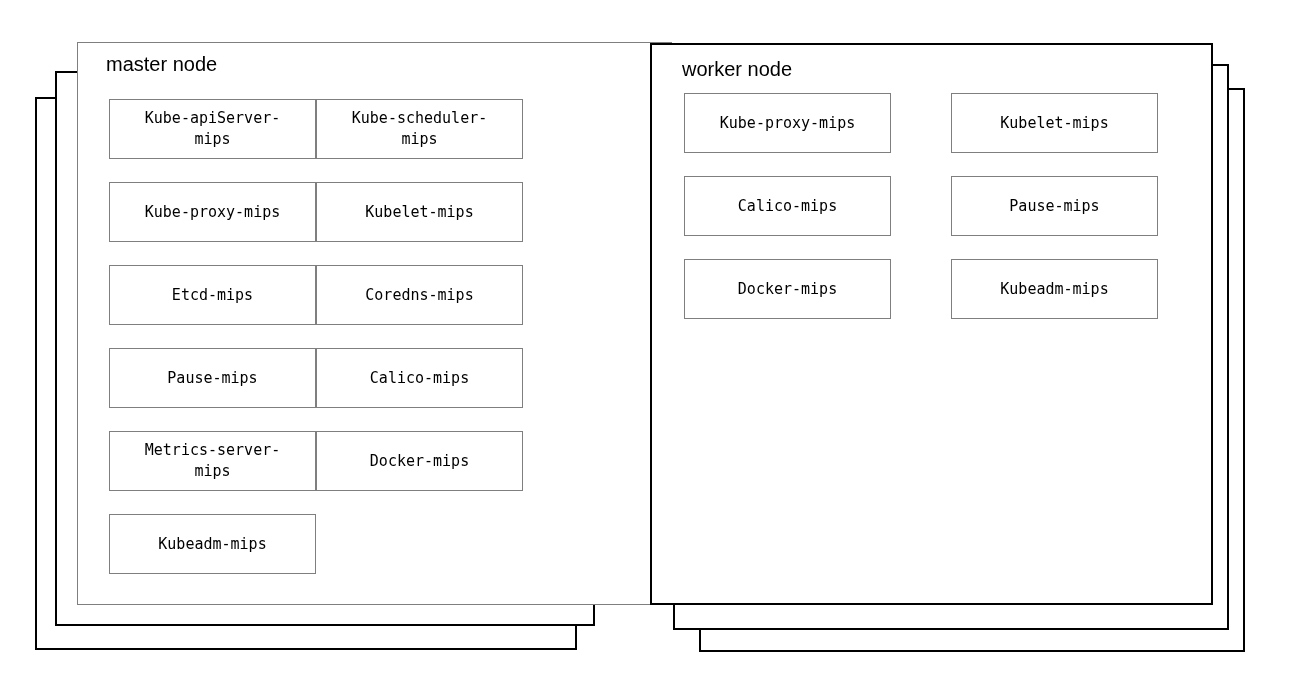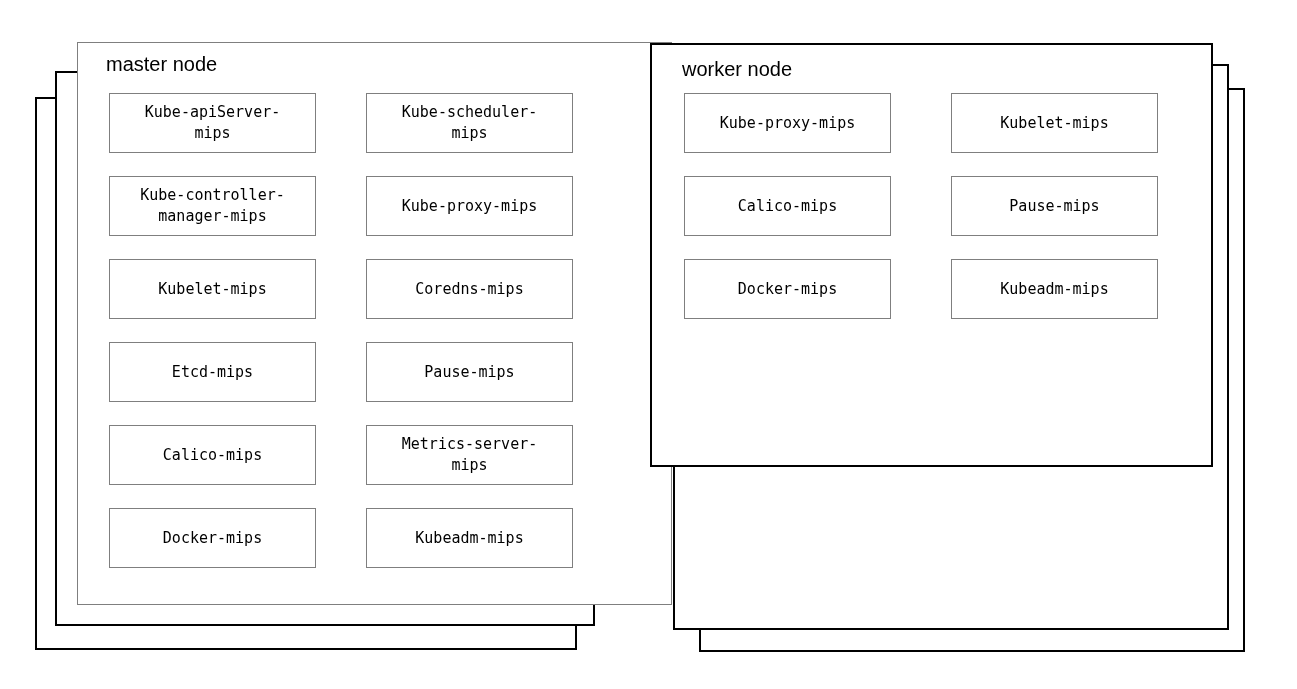--- a/index.html
+++ b/index.html
@@ -23,40 +23,40 @@
 
   
   .master .layer.back   { left: 35px;  top: 97px; width: 542px; height: 553px; z-index: 1; }
   .master .layer.middle { left: 55px;  top: 71px; width: 540px; height: 555px; z-index: 2; }
   .master .layer.front  { left: 77px;  top: 42px; width: 595px; height: 563px; z-index: 3;
                           border: 1px solid var(--master-front-border, #7f7f7f); }
 
   
   .worker .layer.back   { left: 699px; top: 88px; width: 546px; height: 564px; z-index: 1; }
   .worker .layer.middle { left: 673px; top: 64px; width: 556px; height: 566px; z-index: 2; }
-  .worker .layer.front  { left: 650px; top: 43px; width: 563px; height: 424px; z-index: 3; }
+  .worker .layer.front  { left: 650px; top: 43px; width: 563px; height: 562px; z-index: 3; }
 
   .node-title {
     position: absolute;
     left: 28px;
     top: 10px;
     font-size: 20px;
     color: var(--text, #000000);
     white-space: nowrap;
   }
   .worker .node-title { left: 30px; top: 13px; }
 
   .grid {
     position: absolute;
     display: grid;
     grid-template-columns: 207px 207px;
     grid-auto-rows: 60px;
     row-gap: 23px;
   }
-  .master .grid { left: 31px; top: 50px; column-gap: 50px; }
+  .master .grid { left: 31px; top: 56px; }
   .worker .grid { left: 32px; top: 48px; column-gap: 60px; }
 
   .component {
     border: 1px solid var(--component-border, #7f7f7f);
     background: var(--box-fill, #ffffff);
     display: flex;
     align-items: center;
     justify-content: center;
     text-align: center;
     font-family: "DejaVu Sans Mono", monospace;
@@ -74,26 +74,24 @@
   <div class="stack master">
     <div class="layer back black"></div>
     <div class="layer middle black"></div>
     <div class="layer front">
       <div class="node-title">master node</div>
       <div class="grid">
           <div class="component">Kube-apiServer-
 mips</div>
           <div class="component">Kube-scheduler-
 mips</div>
-          <div class="component">Kube-controller-
-manager-mips</div>
           <div class="component">Kube-proxy-mips</div>
           <div class="component">Kubelet-mips</div>
+          <div class="component">Etcd-mips</div>
           <div class="component">Coredns-mips</div>
-          <div class="component">Etcd-mips</div>
           <div class="component">Pause-mips</div>
           <div class="component">Calico-mips</div>
           <div class="component">Metrics-server-
 mips</div>
           <div class="component">Docker-mips</div>
           <div class="component">Kubeadm-mips</div>
         </div>
     </div>
   </div>
 

